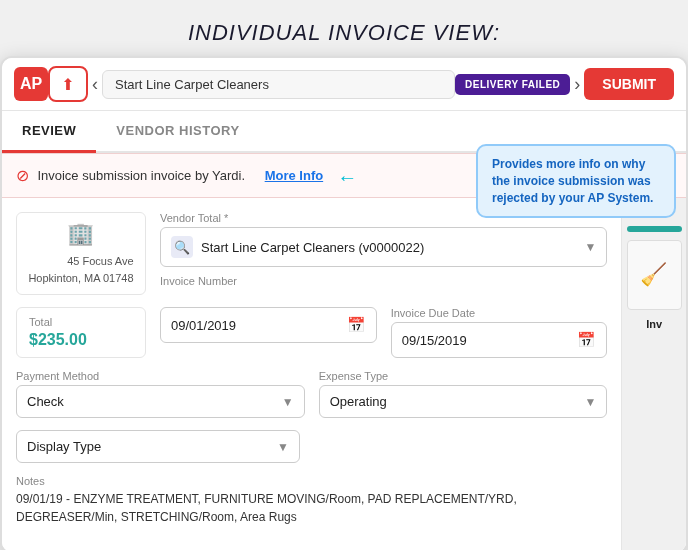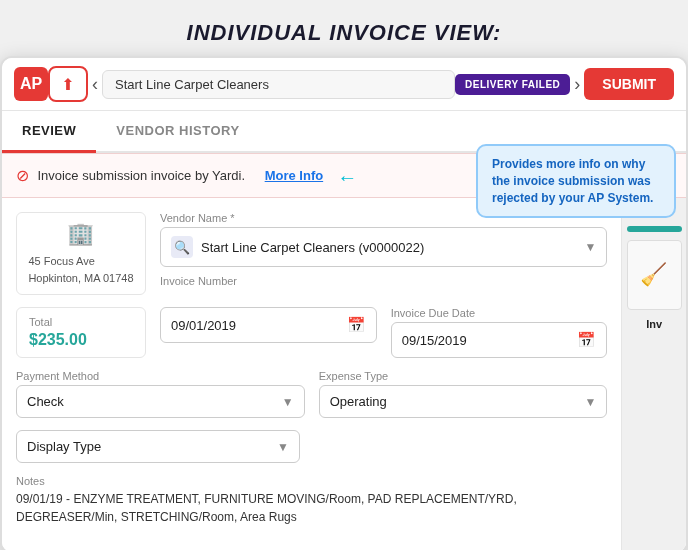--- a/index.html
+++ b/index.html
@@ -12,21 +12,21 @@
       min-height: 100vh;
       padding: 20px;
     }
     .outer-wrapper {
       position: relative;
       width: 688px;
     }
     .page-title {
       text-align: center;
       font-size: 22px;
-      font-weight: 700;
+      font-weight: 400;
       font-style: italic;
       color: #1a1a2e;
       letter-spacing: 1px;
       margin-bottom: 10px;
     }
     .card {
       background: #fff;
       border-radius: 12px;
       box-shadow: 0 4px 20px rgba(0,0,0,0.18);
       overflow: hidden;
@@ -239,21 +239,21 @@
       align-items: center;
       gap: 6px;
     }
     .address-icon {
       font-size: 22px;
       color: #5c6bc0;
     }
     .address-text {
       font-size: 11px;
       color: #555;
-      text-align: left;
+      text-align: right;
       line-height: 1.5;
     }
     .vendor-section {
       flex: 1;
     }
     .field-label {
       font-size: 11px;
       color: #888;
       margin-bottom: 3px;
       font-weight: 500;
@@ -417,21 +417,21 @@
         <div class="top-section">
           <div class="address-box">
             <span class="address-icon">🏢</span>
             <div class="address-text">
               <span>45 Focus Ave</span><br>
               <span>Hopkinton, MA 01748</span>
             </div>
           </div>
           <div class="vendor-section">
             <div class="field-label">
-              <span>Vendor Name *</span>
+              <span>Vendor Total *</span>
             </div>
             <div class="vendor-select">
               <div class="vendor-select-inner">
                 <div class="vendor-select-icon">🔍</div>
                 <span>Start Line Carpet Cleaners (v0000022)</span>
               </div>
               <span class="chevron">▼</span>
             </div>
             <div style="margin-top:8px;">
               <div class="field-label">Invoice Number</div>

